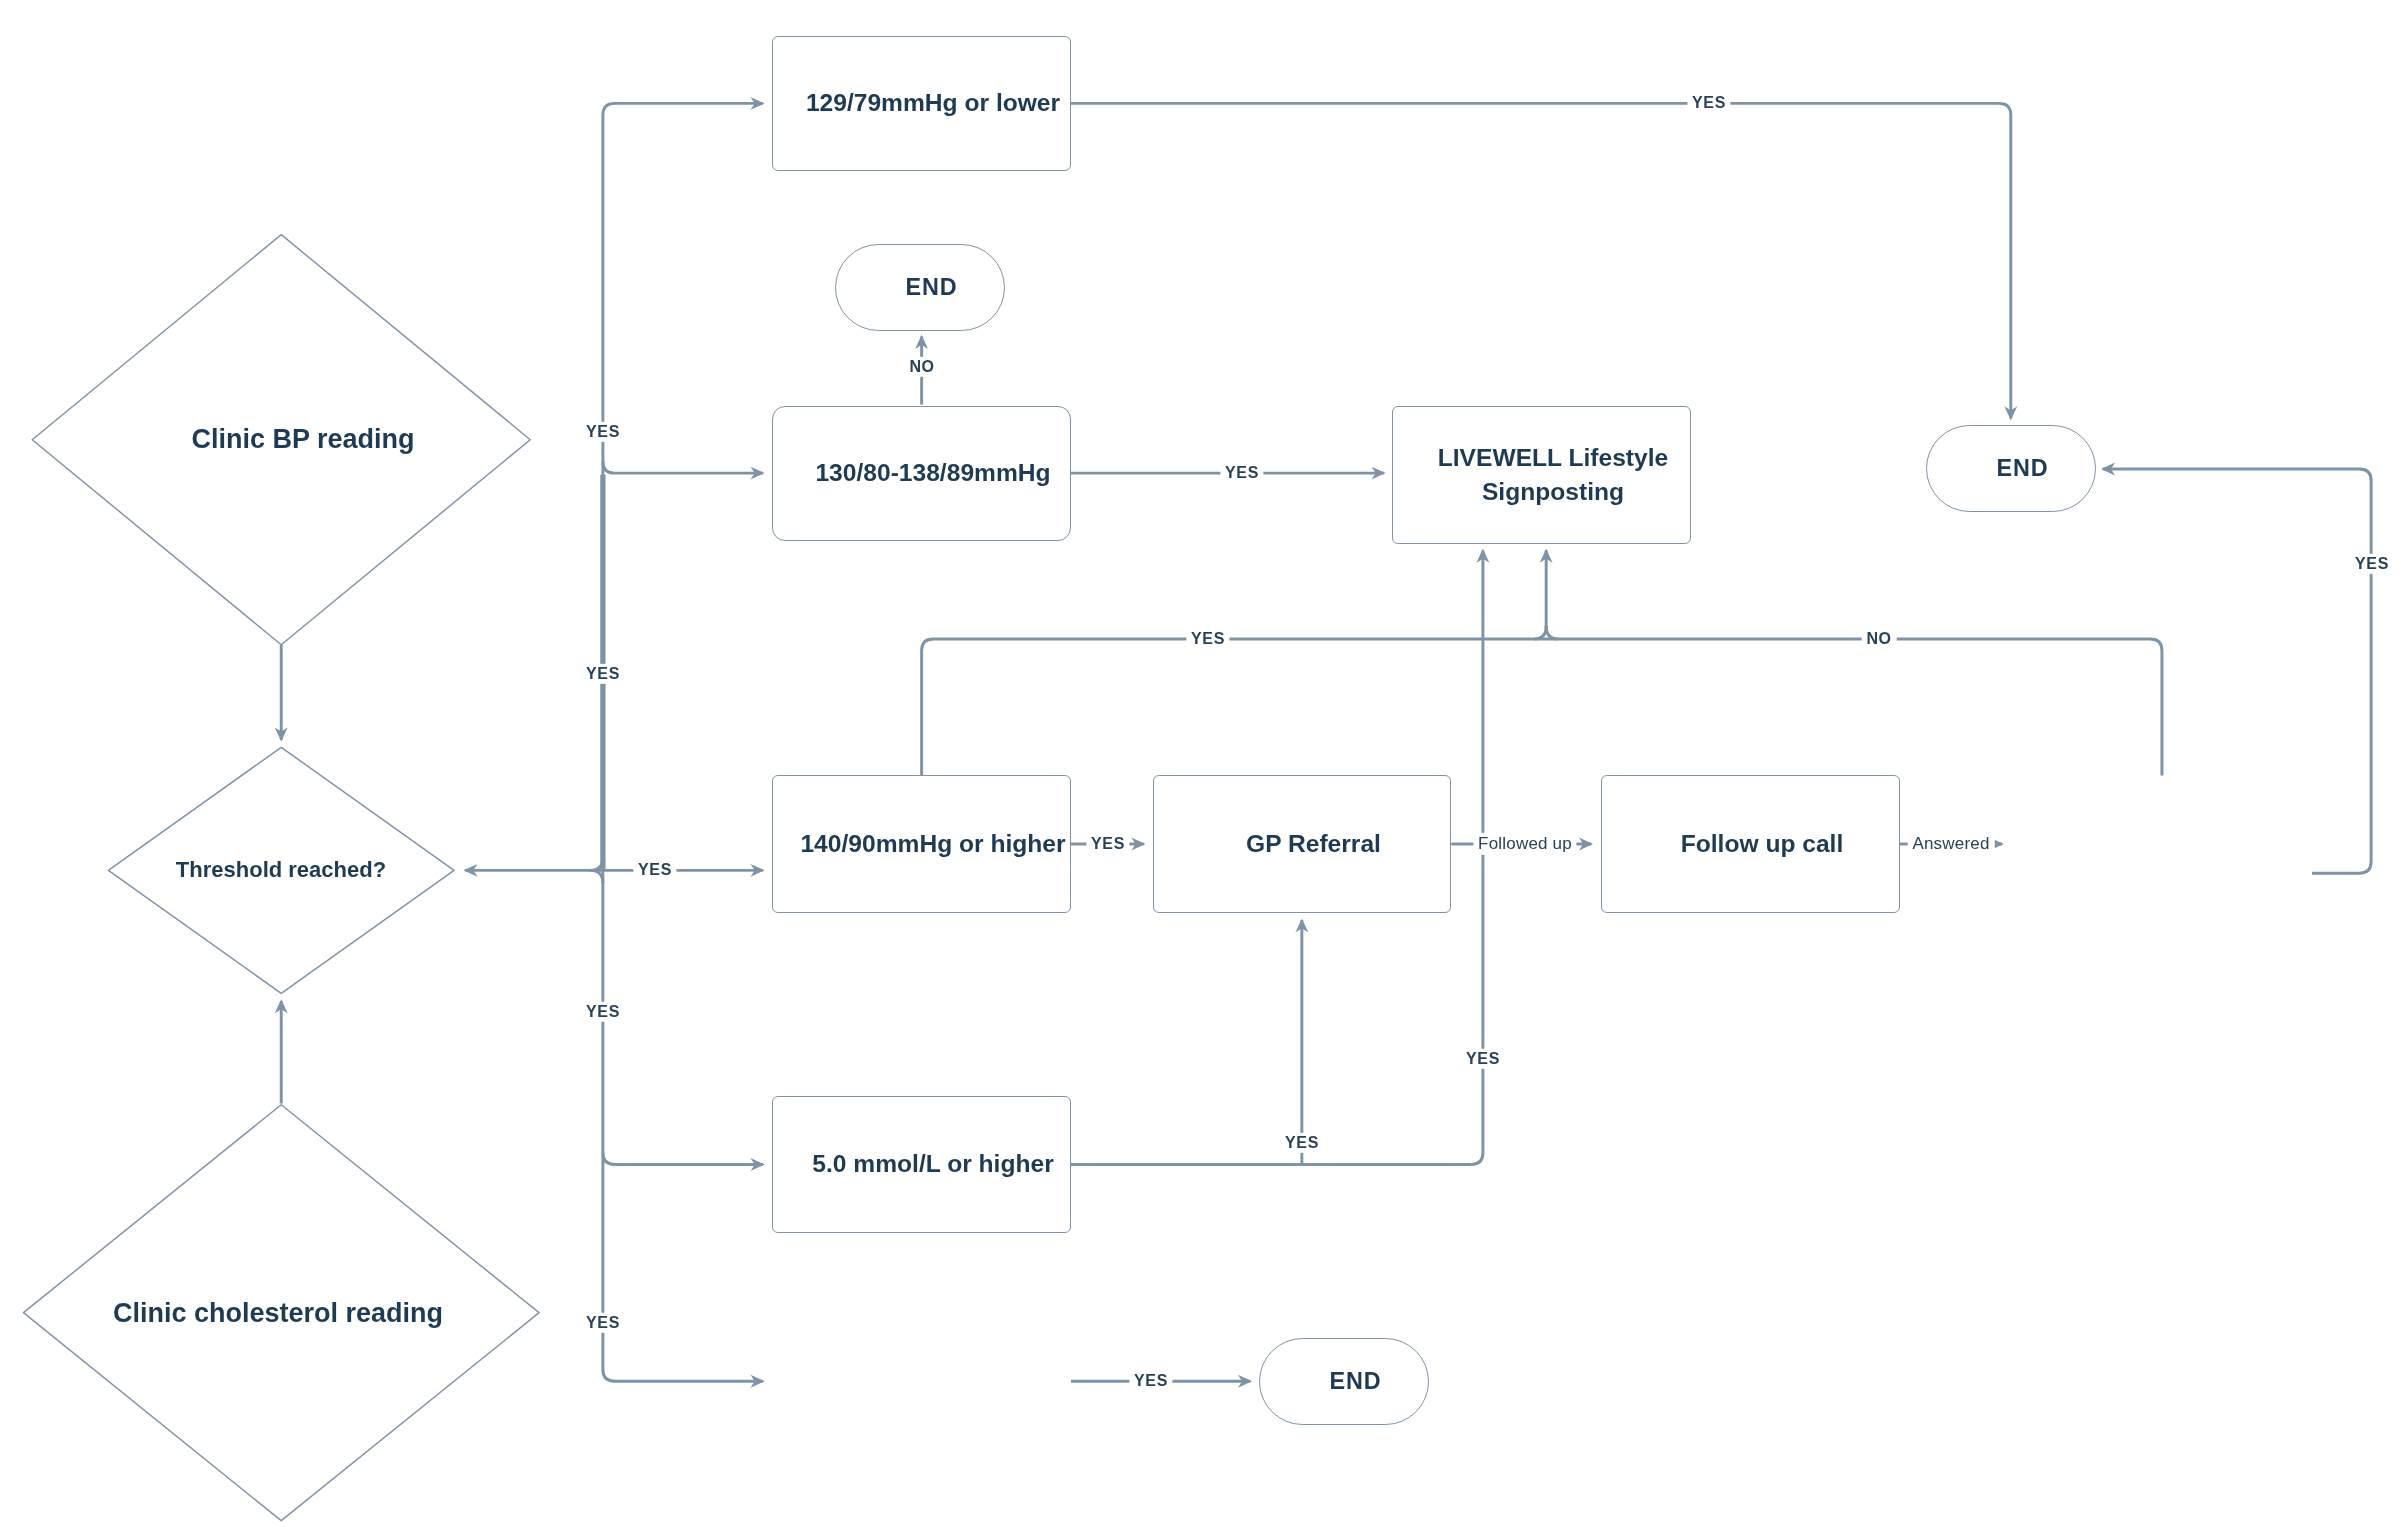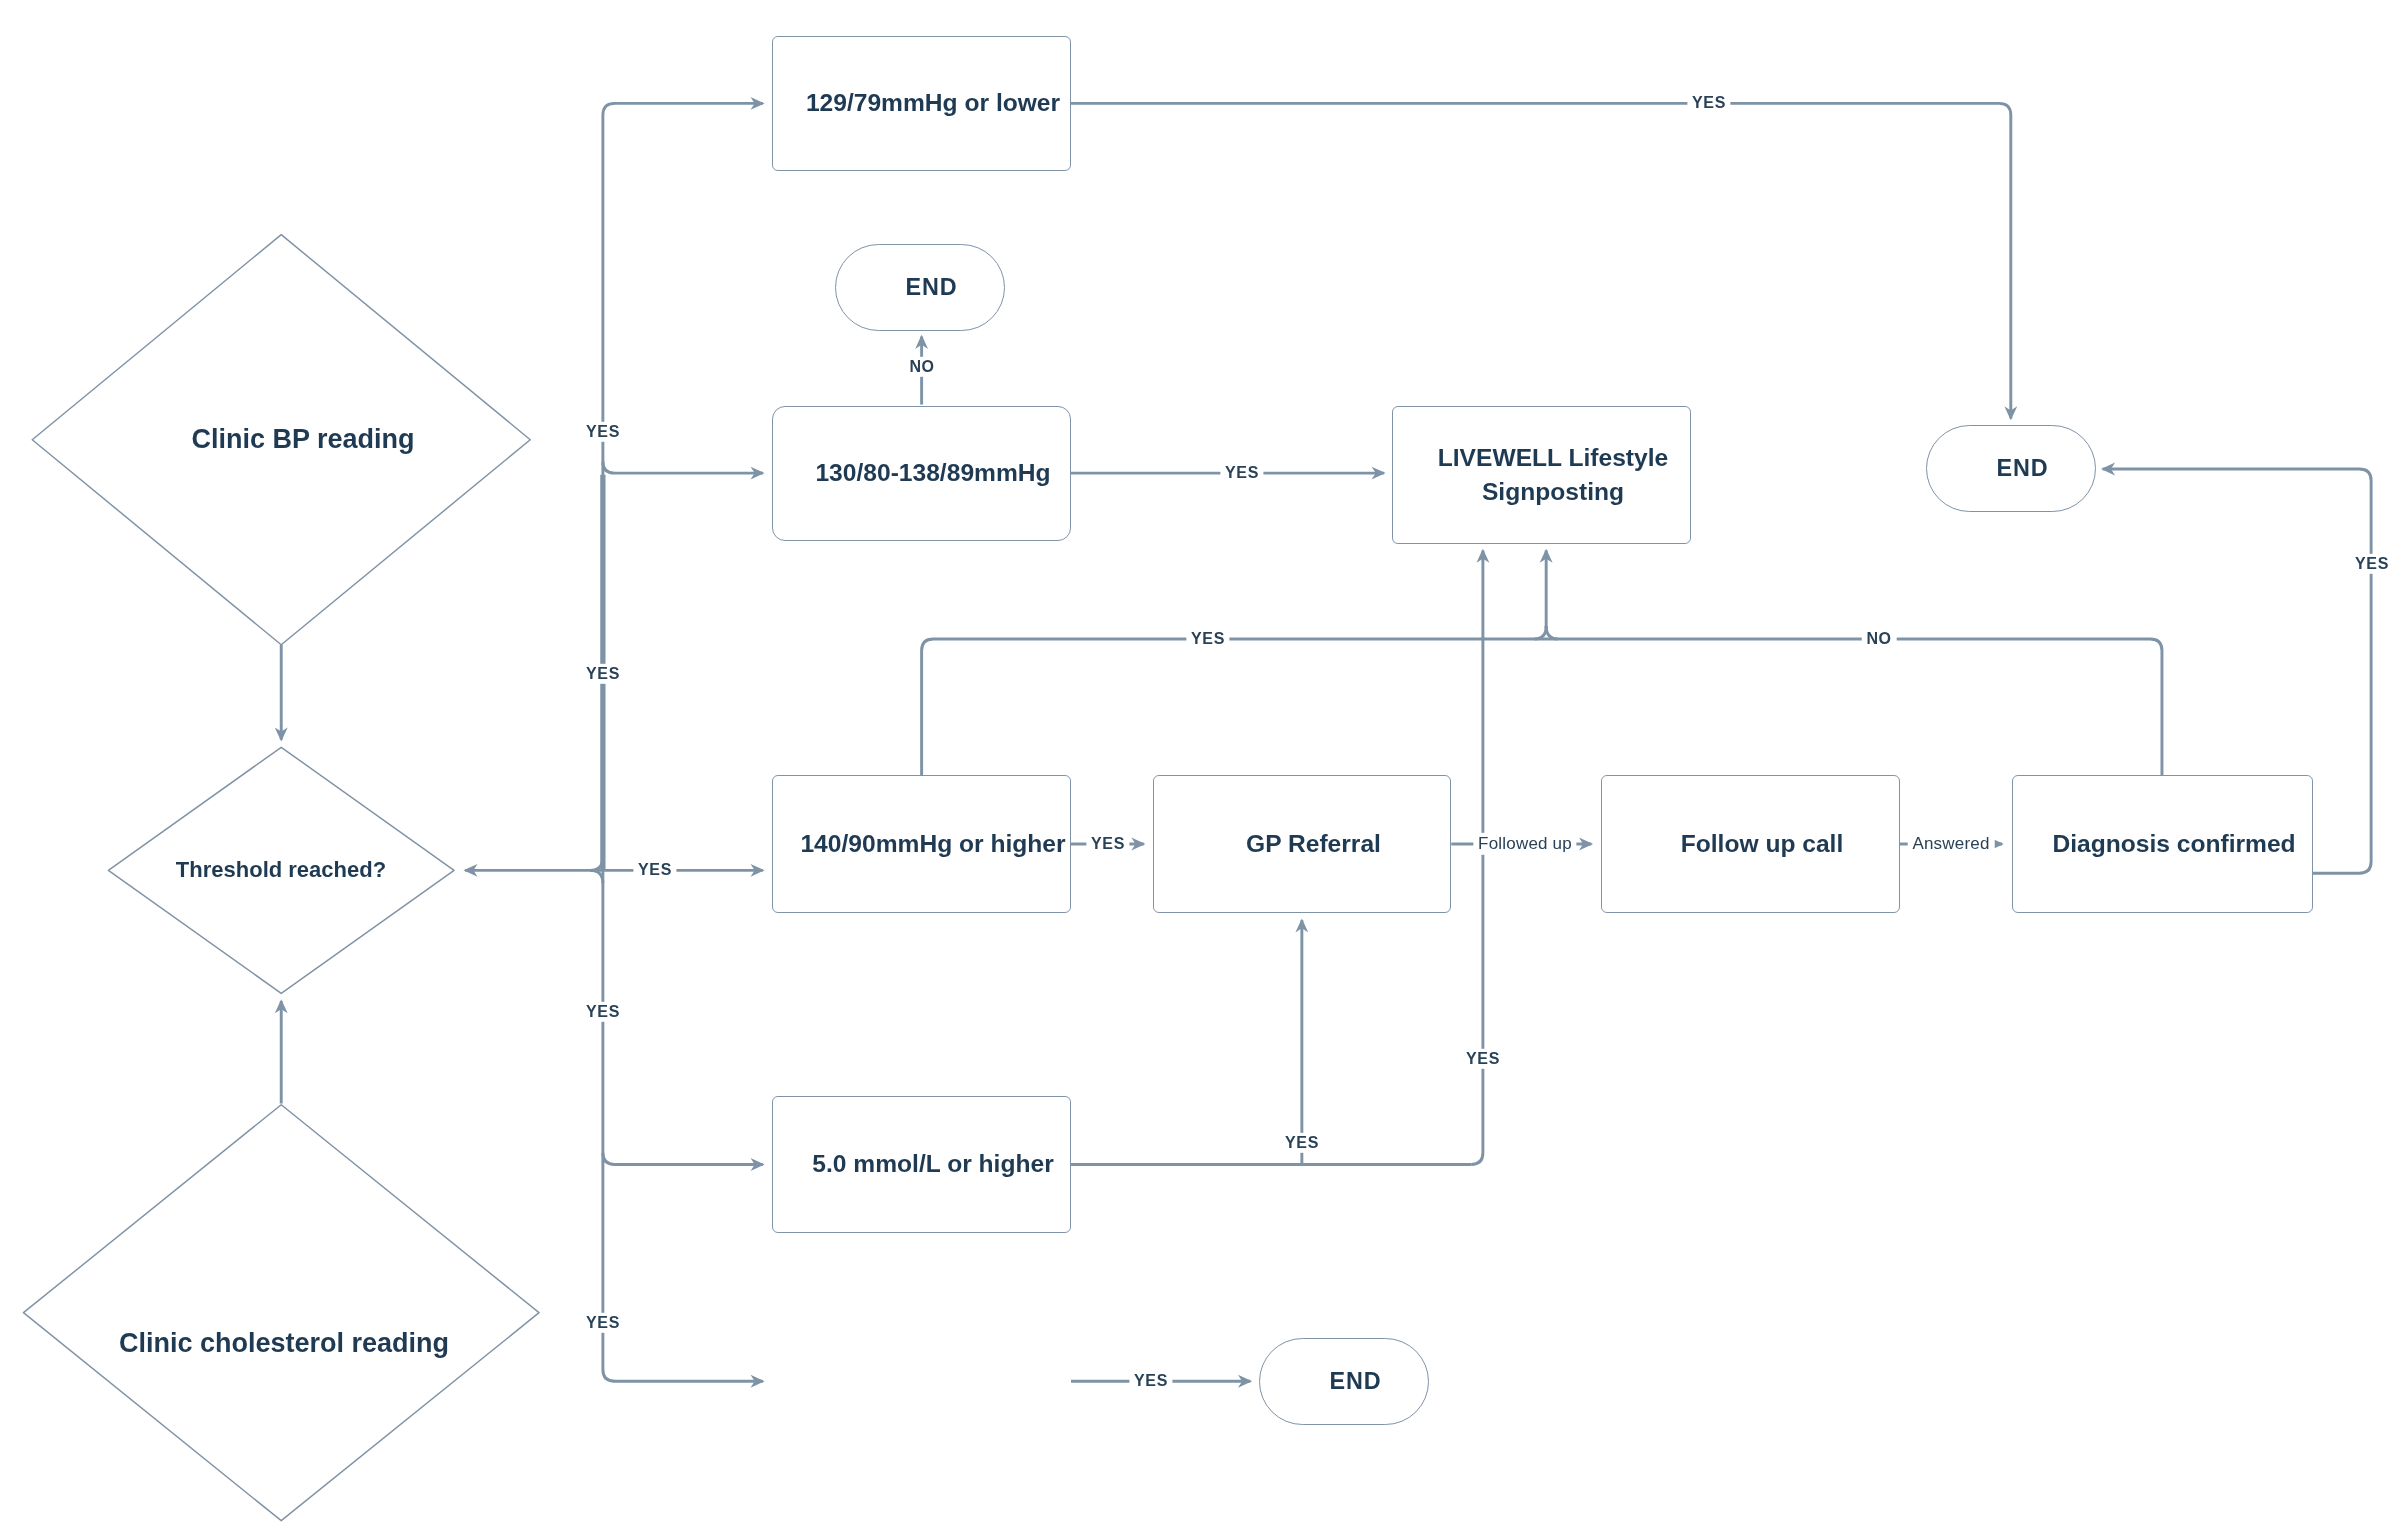--- a/index.html
+++ b/index.html
@@ -78,42 +78,41 @@
 
     <g fill="#ffffff" stroke="#8093a6" stroke-width="2.5" stroke-linejoin="round">
       <polygon points="480,400 905,750 480,1100 55,750"></polygon>
       <polygon points="480,1275 775,1485 480,1695 185,1485"></polygon>
       <polygon points="480,1885 920,2240 480,2595 40,2240"></polygon>
     </g>
   </svg>
 
   <div class="dlabel" style="left:287px;top:439px;margin-left:16px;">Clinic BP reading</div>
   <div class="dlabel small" style="left:281px;top:870px;">Threshold reached?</div>
-  <div class="dlabel" style="left:284px;top:1313px;margin-top:30px;">Clinic cholesterol reading</div>
+  <div class="dlabel" style="left:278px;top:1313px;">Clinic cholesterol reading</div>
 
   <div class="box" style="left:772px;top:36px;width:299px;height:135px;">129/79mmHg or lower</div>
 
   <div class="box pill" style="left:835px;top:244px;width:170px;height:87px;">END</div>
 
   <div class="box" style="left:772px;top:406px;width:299px;height:135px;border-radius:13px;">130/80-138/89mmHg</div>
 
   <div class="box" style="left:1392px;top:406px;width:299px;height:138px;">
     <span><span>LIVEWELL Lifestyle</span><br>
     <span>Signposting</span></span>
   </div>
 
   <div class="box pill" style="left:1926px;top:425px;width:170px;height:87px;">END</div>
 
   <div class="box" style="left:772px;top:775px;width:299px;height:138px;">140/90mmHg or higher</div>
 
   <div class="box" style="left:1153px;top:775px;width:298px;height:138px;">GP Referral</div>
 
   <div class="box" style="left:1601px;top:775px;width:299px;height:138px;">Follow up call</div>
 
-  <div class="box" style="left:2012px;top:775px;width:301px;height:138px;">Diagnosis confirmed</div>
 
   <div class="box" style="left:772px;top:1096px;width:299px;height:137px;">5.0 mmol/L or higher</div>
 
 
   <div class="box pill" style="left:1259px;top:1338px;width:170px;height:87px;">END</div>
 
   <div class="elabel" style="left:603px;top:432px;">YES</div>
   <div class="elabel" style="left:603px;top:674px;">YES</div>
   <div class="elabel" style="left:655px;top:870px;">YES</div>
   <div class="elabel" style="left:603px;top:1012px;">YES</div>

